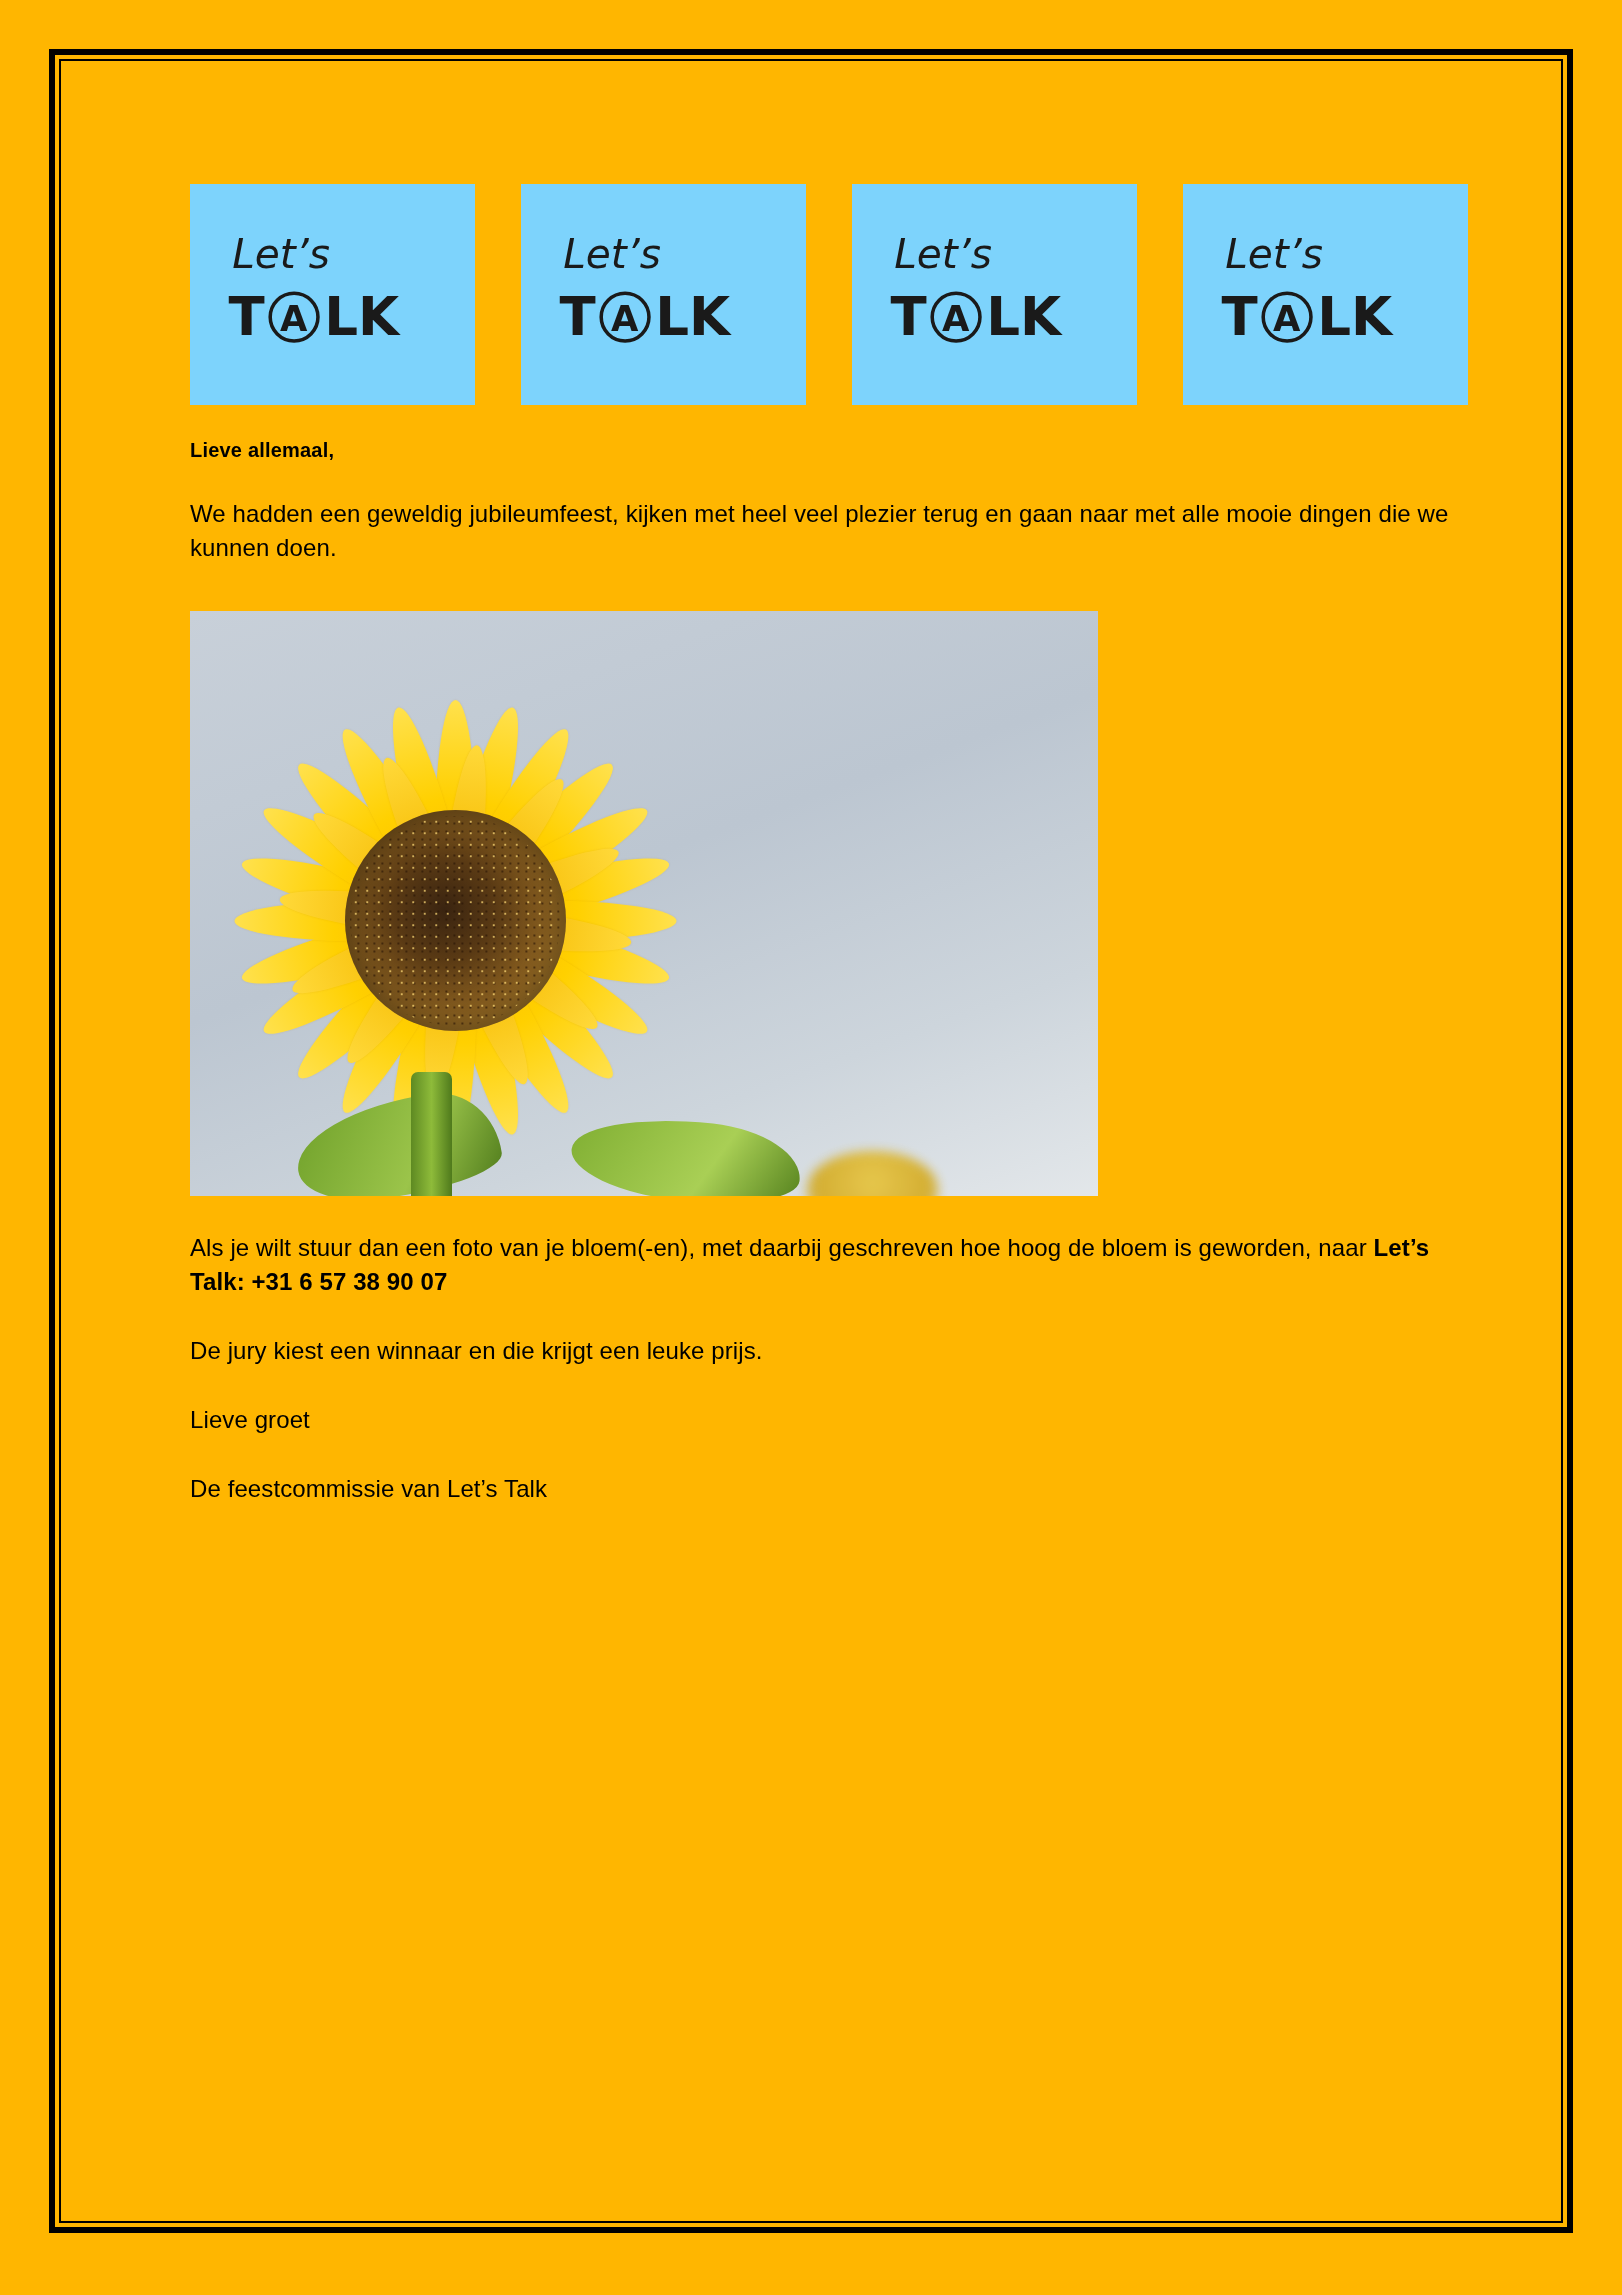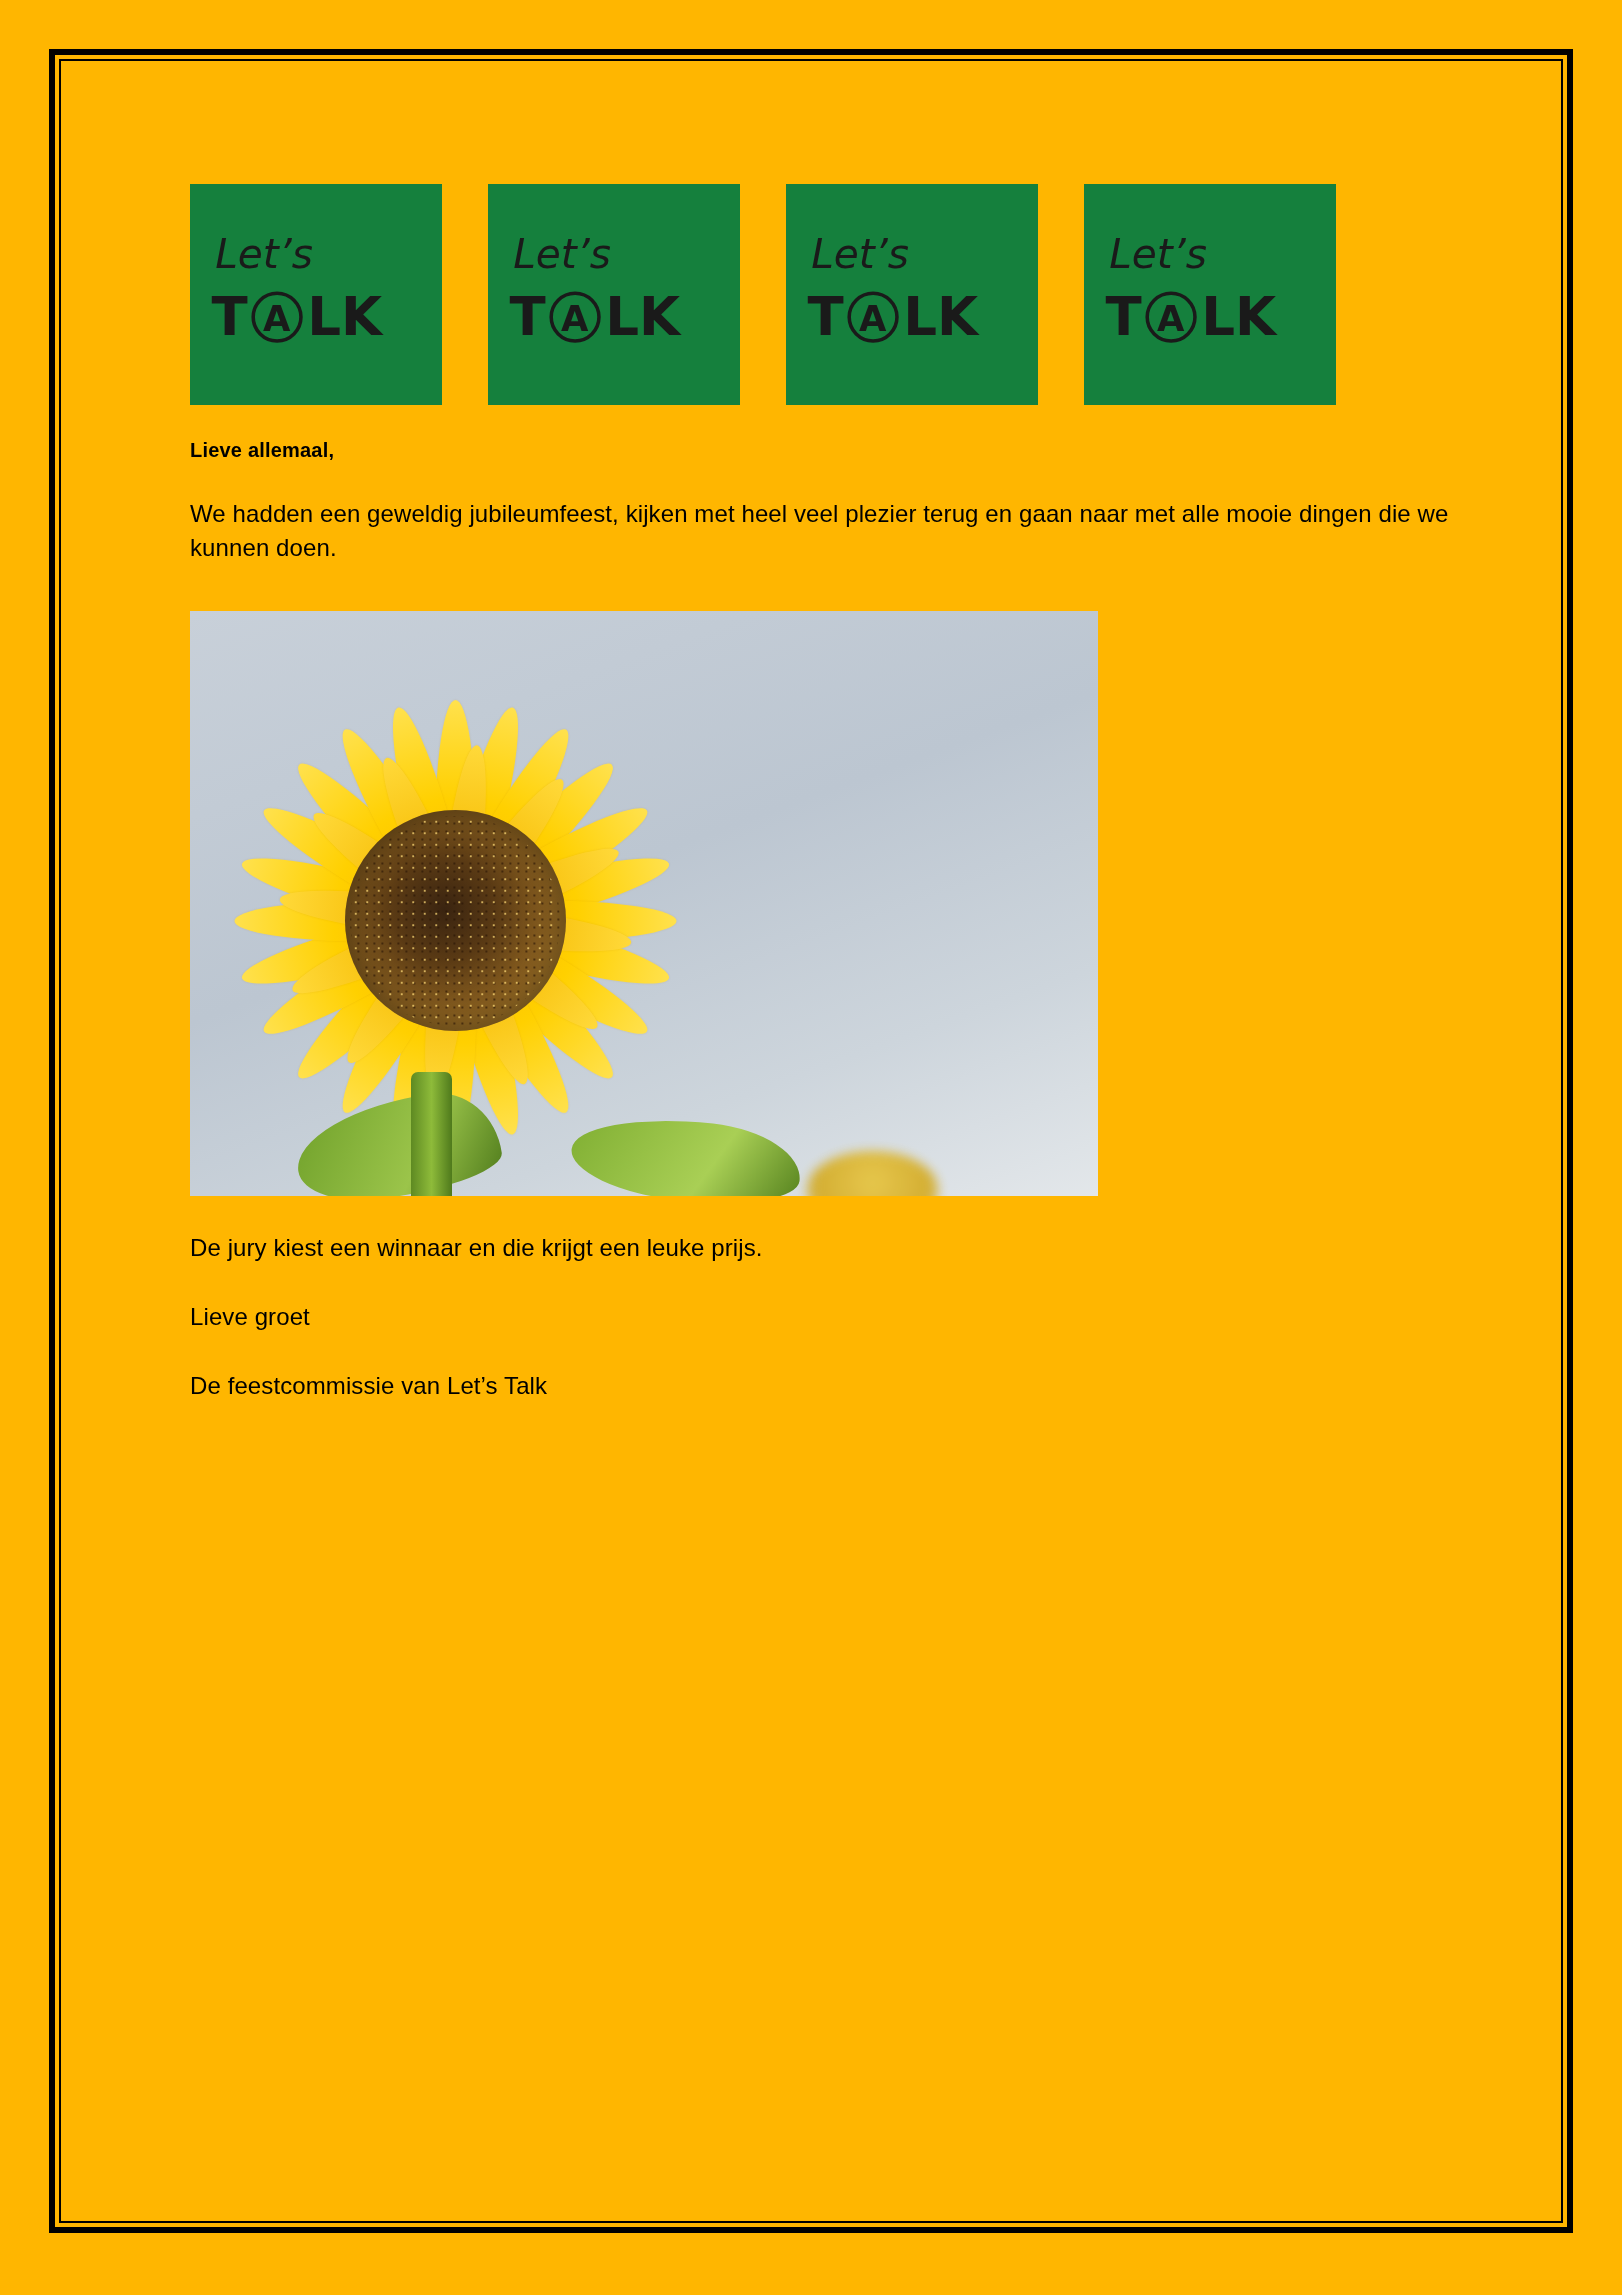--- a/index.html
+++ b/index.html
@@ -49,22 +49,22 @@
     width: 1293px;
   }
 
   
   .logo-strip {
     display: flex;
     gap: 46px;
     margin-bottom: 34px;
   }
   .logo-card {
-    background: #15803d;
-    width: 252px;
+    background: #7dd3fc;
+    width: 285px;
     height: 221px;
     position: relative;
     overflow: hidden;
   }
   .logo-svg {
     position: absolute;
     left: 50%;
     top: 50%;
     transform: translate(-50%, -50%);
   }
@@ -299,20 +299,23 @@
         <div class="center-disc">
           <div class="center-speckle"></div>
         </div>
       </div>
       <div class="leaf"></div>
       <div class="stem"></div>
       <div class="leaf2"></div>
       <div class="far-flower"></div>
     </div>
 
+    <p class="para">
+      <span>Als je wilt stuur dan een foto van je bloem(-en), met daarbij geschreven hoe hoog de bloem is geworden, naar </span><span class="bold">Let’s Talk: +31 6 57 38 90 07</span>
+    </p>
 
     <p class="para">De jury kiest een winnaar en die krijgt een leuke prijs.</p>
 
     <p class="para">Lieve groet</p>
 
     <p class="para">De feestcommissie van Let’s Talk</p>
 
   </div>
 </div>
 

